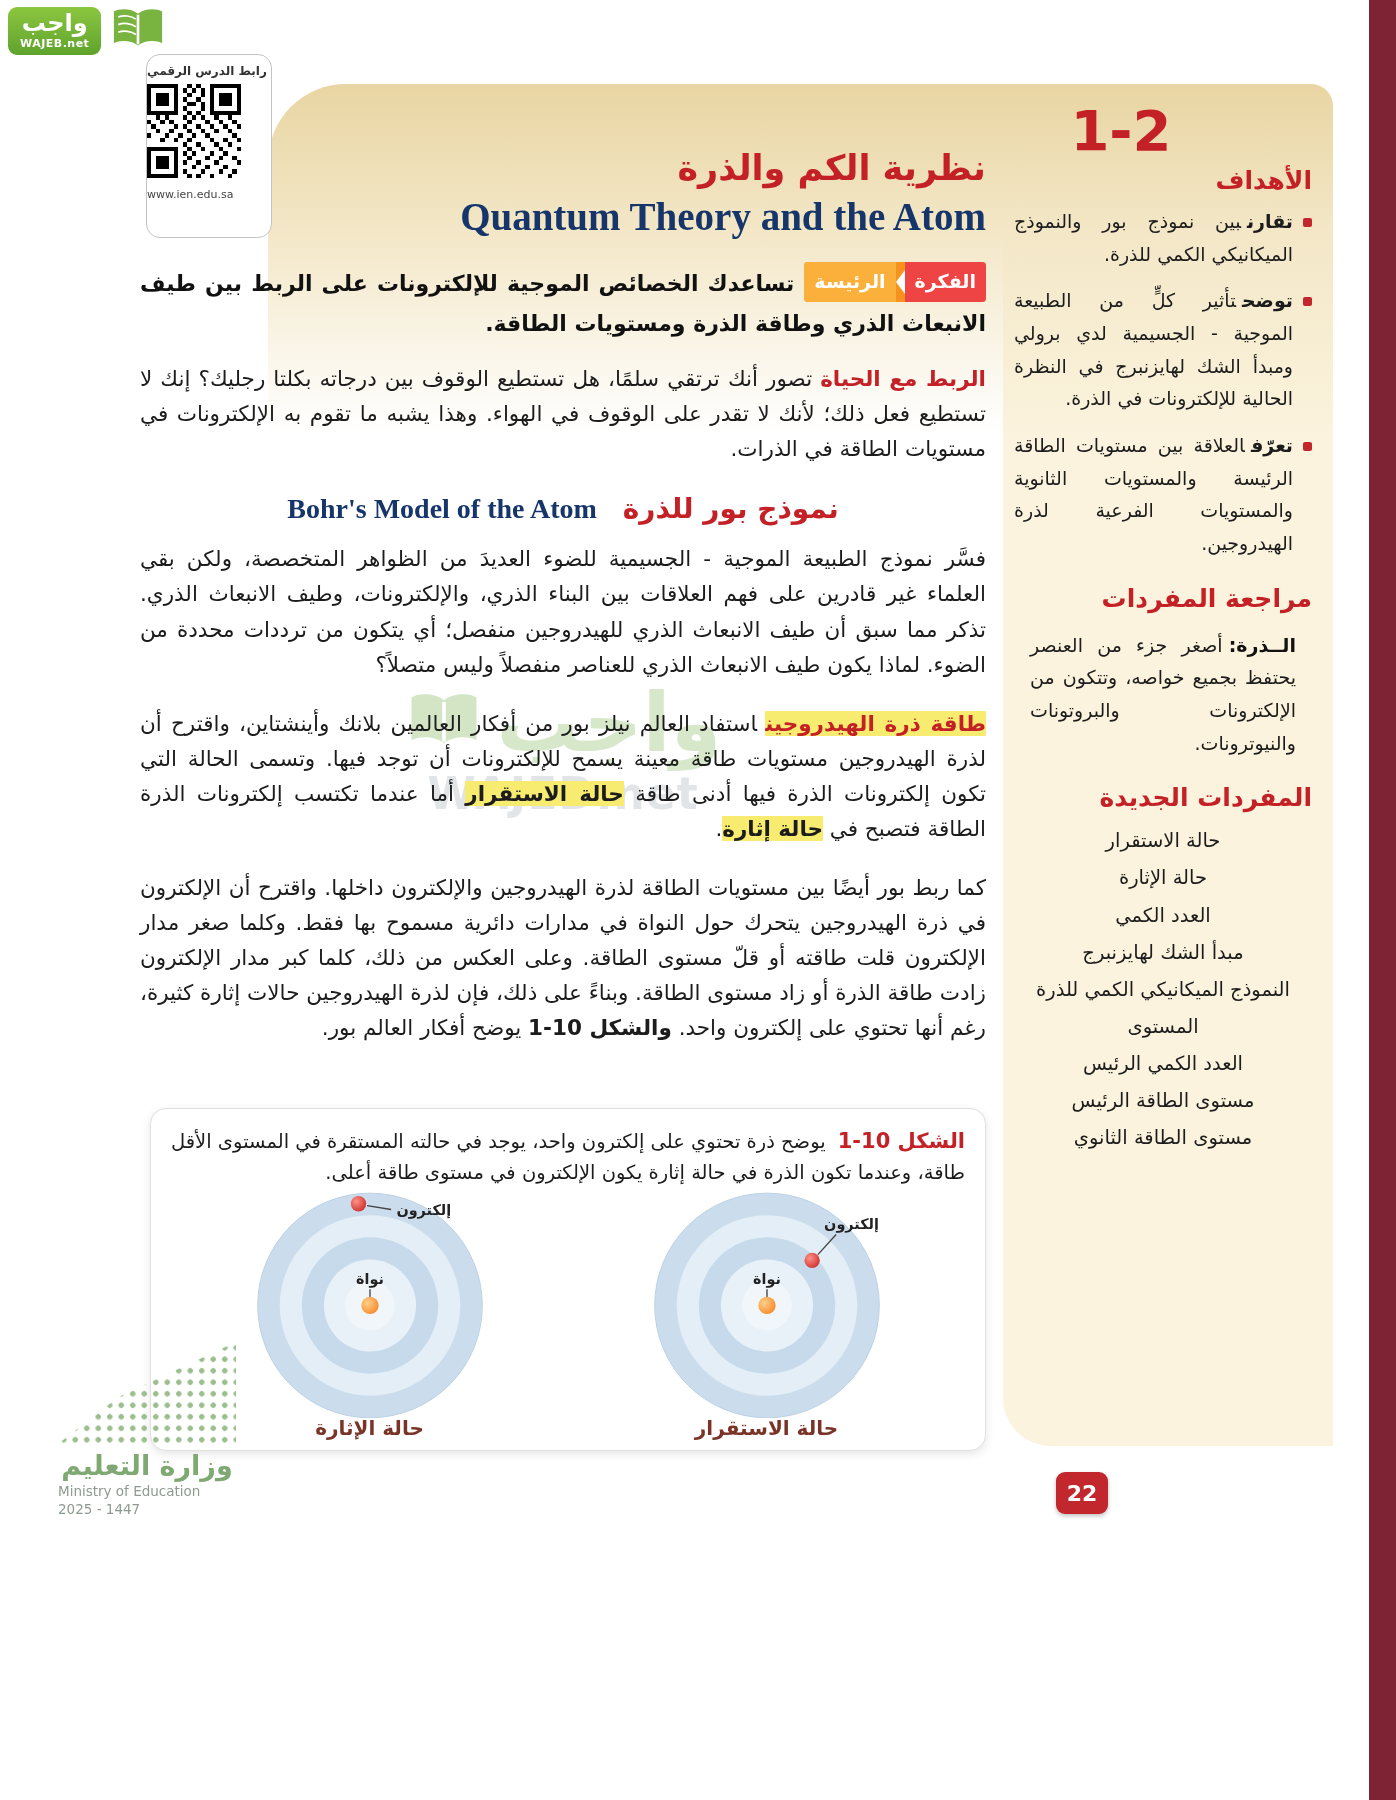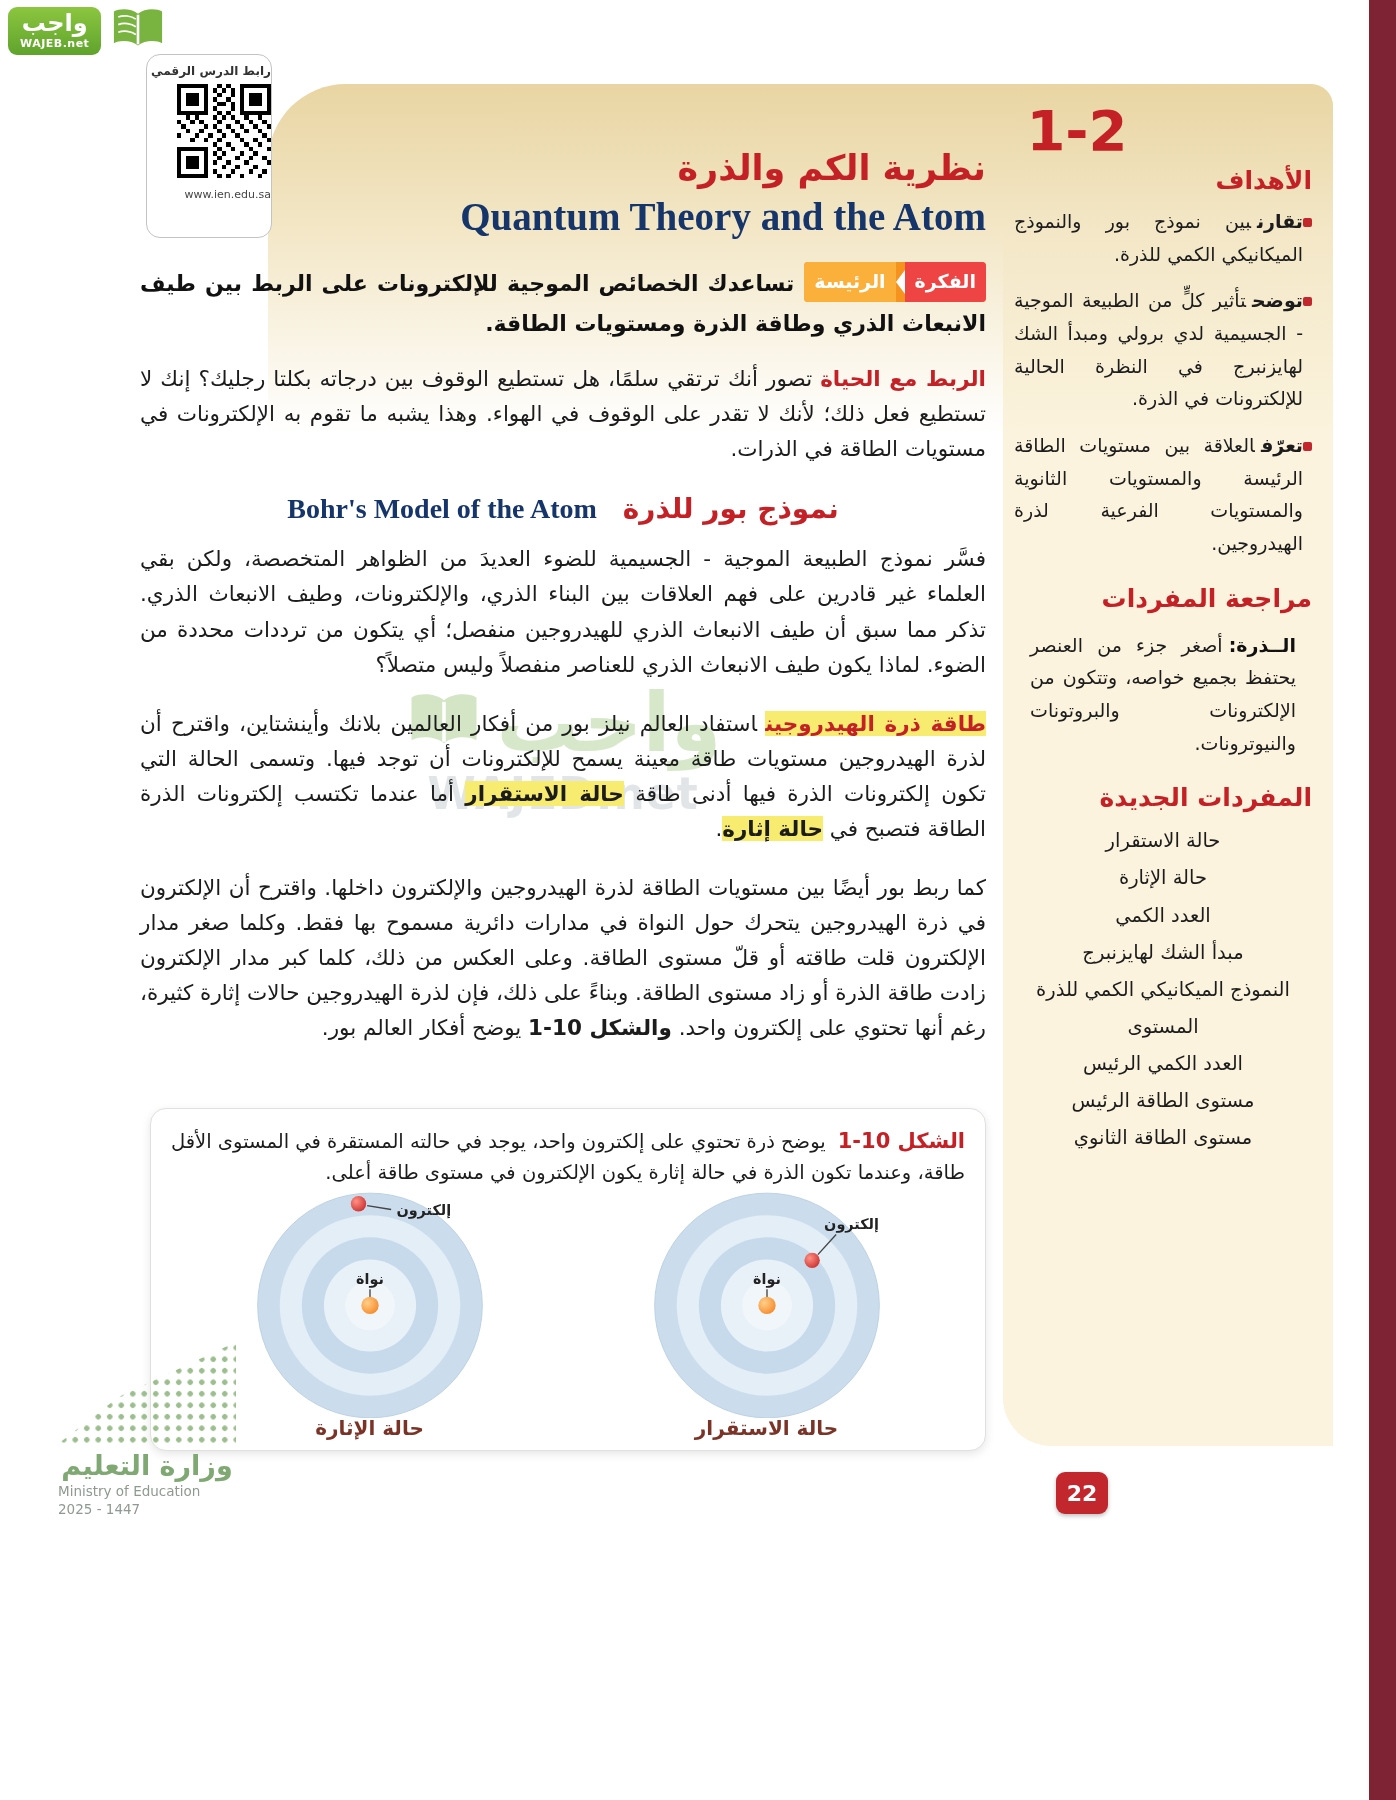--- a/index.html
+++ b/index.html
@@ -13,32 +13,32 @@
           background:linear-gradient(180deg,#E9D5A3 0%,#F3E7C7 42%,rgba(251,243,221,0) 100%);}
 
   
   .wajeb{position:absolute;left:8px;top:6px;display:flex;align-items:center;gap:8px;z-index:4;}
   .wajeb-txt{background:linear-gradient(180deg,#8CC63F,#5FA32D);border-radius:9px;padding:4px 12px 5px;text-align:center;color:#fff;}
   .wajeb-ar{font-size:24px;font-weight:bold;line-height:1.05;}
   .wajeb-en{font-size:11px;font-weight:bold;letter-spacing:.5px;}
 
   
   .qr-card{position:absolute;left:146px;top:54px;width:126px;height:184px;background:#fff;border:1.5px solid #C3C3C3;
-           border-radius:14px;z-index:4;display:flex;flex-direction:column;align-items:flex-end;padding-top:9px;}
+           border-radius:14px;z-index:4;display:flex;flex-direction:column;align-items:flex-start;padding-top:9px;}
   .qr-title{font-size:12px;font-weight:bold;color:#333;direction:rtl;margin-bottom:6px;}
   .qr-url{font-size:11px;color:#444;margin-top:6px;}
 
   
-  .secnum{position:absolute;left:1002px;top:98px;width:150px;text-align:center;color:#C42127;font-size:56px;font-weight:bold;direction:ltr;z-index:3;}
+  .secnum{position:absolute;left:1046px;top:98px;width:150px;text-align:center;color:#C42127;font-size:56px;font-weight:bold;direction:ltr;z-index:3;}
 
   
   .sidebar{position:absolute;left:1014px;top:166px;width:298px;direction:rtl;text-align:right;z-index:3;}
   .side-h{color:#C42127;font-weight:bold;font-size:25px;margin:0 0 10px;}
   .mt1{margin-top:24px;}
-  .obj{display:flex;margin:0 0 14px;align-items:flex-start;}
+  .obj{display:flex;gap:10px;margin:0 0 14px;align-items:flex-start;}
   .obj .bullet{flex:0 0 auto;width:9px;height:9px;background:#C1272D;margin-top:13px;border-radius:2px;}
   .obj p{margin:0;font-size:19px;line-height:1.72;text-align:justify;}
   .obj b{margin-inline-end:6px;}
   .vocab{font-size:19px;line-height:1.72;text-align:justify;margin:16px;}
   .vocab b{margin-inline-end:6px;color:#111;}
   .nv{list-style:none;margin:0;padding:0;text-align:center;font-size:19.5px;line-height:1.9;}
 
   
   .main{position:absolute;left:140px;top:148px;width:846px;direction:rtl;text-align:right;z-index:2;}
   .h1{font-size:35px;font-weight:bold;color:#C42127;margin:0 0 6px;}

